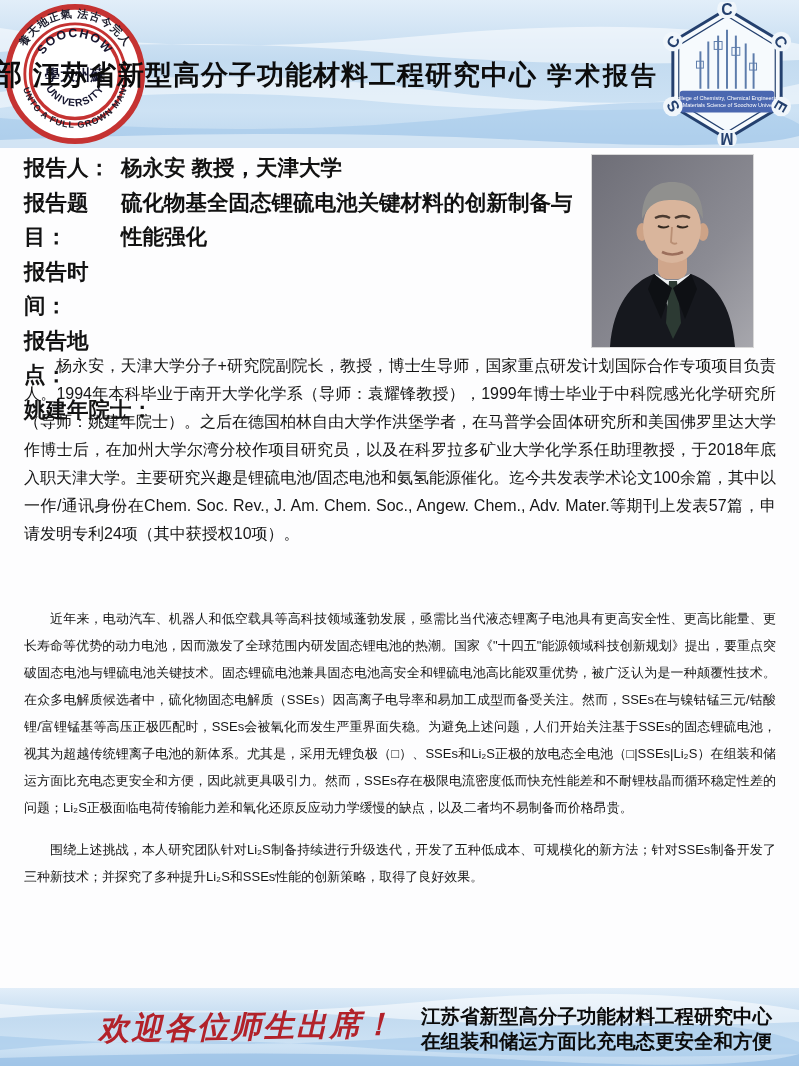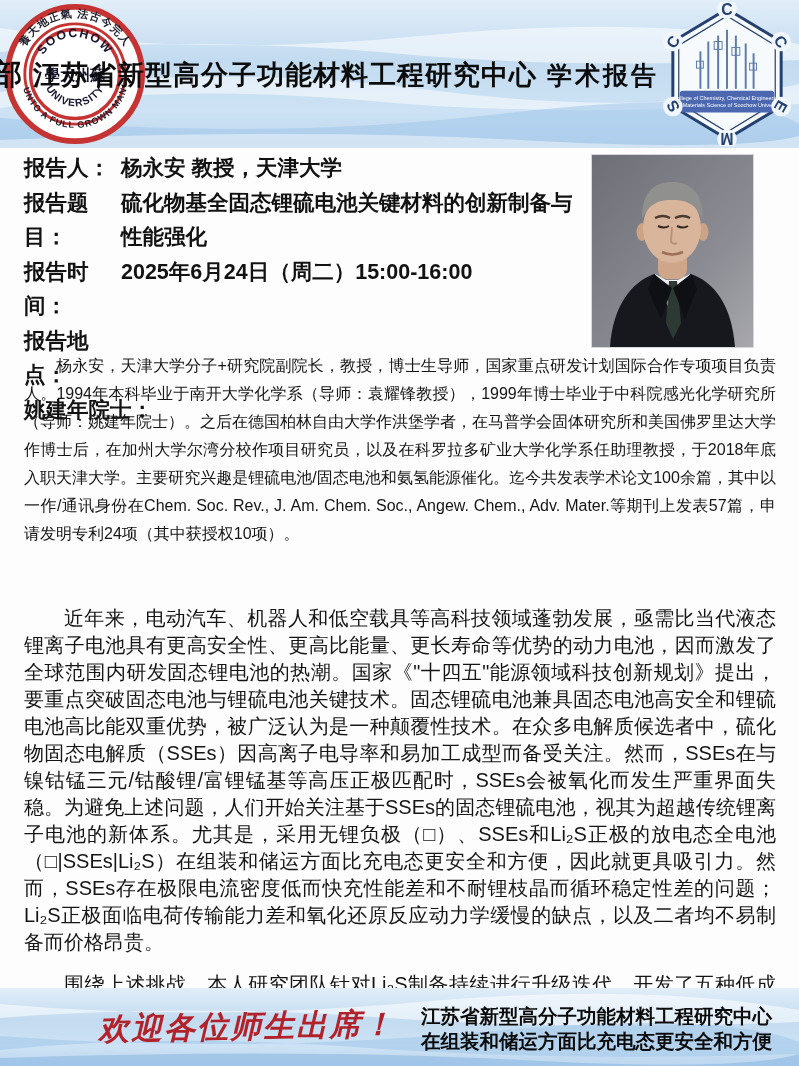--- a/index.html
+++ b/index.html
@@ -35,21 +35,21 @@
   .info-value{flex:1;}
   .info-row.title-row .info-value{max-width:466px;}
   .section-heading{font-weight:bold;font-size:21.5px;line-height:34.5px;}
 
   
   .para{position:absolute;left:24px;width:752px;font-size:16px;color:#151515;
     text-align:justify;text-justify:inter-ideograph;}
   .bio-para{top:352px;line-height:28px;text-indent:2em;}
   .brief-heading{position:absolute;left:24px;top:578px;}
   .abstract-block{position:absolute;left:24px;top:605px;width:752px;}
-  .abstract-block p{font-size:20px;line-height:27px;text-indent:2em;text-align:justify;color:#151515;}
+  .abstract-block p{font-size:13px;line-height:27px;text-indent:2em;text-align:justify;color:#151515;}
   .abstract-block p + p{margin-top:15px;}
 
   
   .photo{position:absolute;left:592px;top:155px;width:161px;height:192px;box-shadow:0 0 0 1px #d8d8d8;}
   .photo svg{display:block;width:100%;height:100%;}
 
   
   .welcome-text{position:absolute;left:98px;top:1006px;font-family:"DejaVu Serif","Liberation Serif",serif;
     font-style:italic;font-weight:bold;font-size:31px;color:var(--accent-red);letter-spacing:2px;
     transform:rotate(-1deg);}
@@ -170,21 +170,20 @@
     <div class="info-row">
       <span class="info-label">报告人：</span>
       <span class="info-value">杨永安 教授，天津大学</span>
     </div>
     <div class="info-row title-row">
       <span class="info-label">报告题目：</span>
       <span class="info-value">硫化物基全固态锂硫电池关键材料的创新制备与性能强化</span>
     </div>
     <div class="info-row">
       <span class="info-label">报告时间：</span>
-      <span class="info-value">2025年6月24日（周二）15:00-16:00</span>
     </div>
     <div class="info-row">
       <span class="info-label">报告地点：</span>
     </div>
     <div class="section-heading">姚建年院士：</div>
   </div>
 
   <p class="para bio-para">杨永安，天津大学分子+研究院副院长，教授，博士生导师，国家重点研发计划国际合作专项项目负责人。1994年本科毕业于南开大学化学系（导师：袁耀锋教授），1999年博士毕业于中科院感光化学研究所（导师：姚建年院士）。之后在德国柏林自由大学作洪堡学者，在马普学会固体研究所和美国佛罗里达大学作博士后，在加州大学尔湾分校作项目研究员，以及在科罗拉多矿业大学化学系任助理教授，于2018年底入职天津大学。主要研究兴趣是锂硫电池/固态电池和氨氢能源催化。迄今共发表学术论文100余篇，其中以一作/通讯身份在Chem. Soc. Rev., J. Am. Chem. Soc., Angew. Chem., Adv. Mater.等期刊上发表57篇，申请发明专利24项（其中获授权10项）。</p>
 
   <div class="abstract-block">

